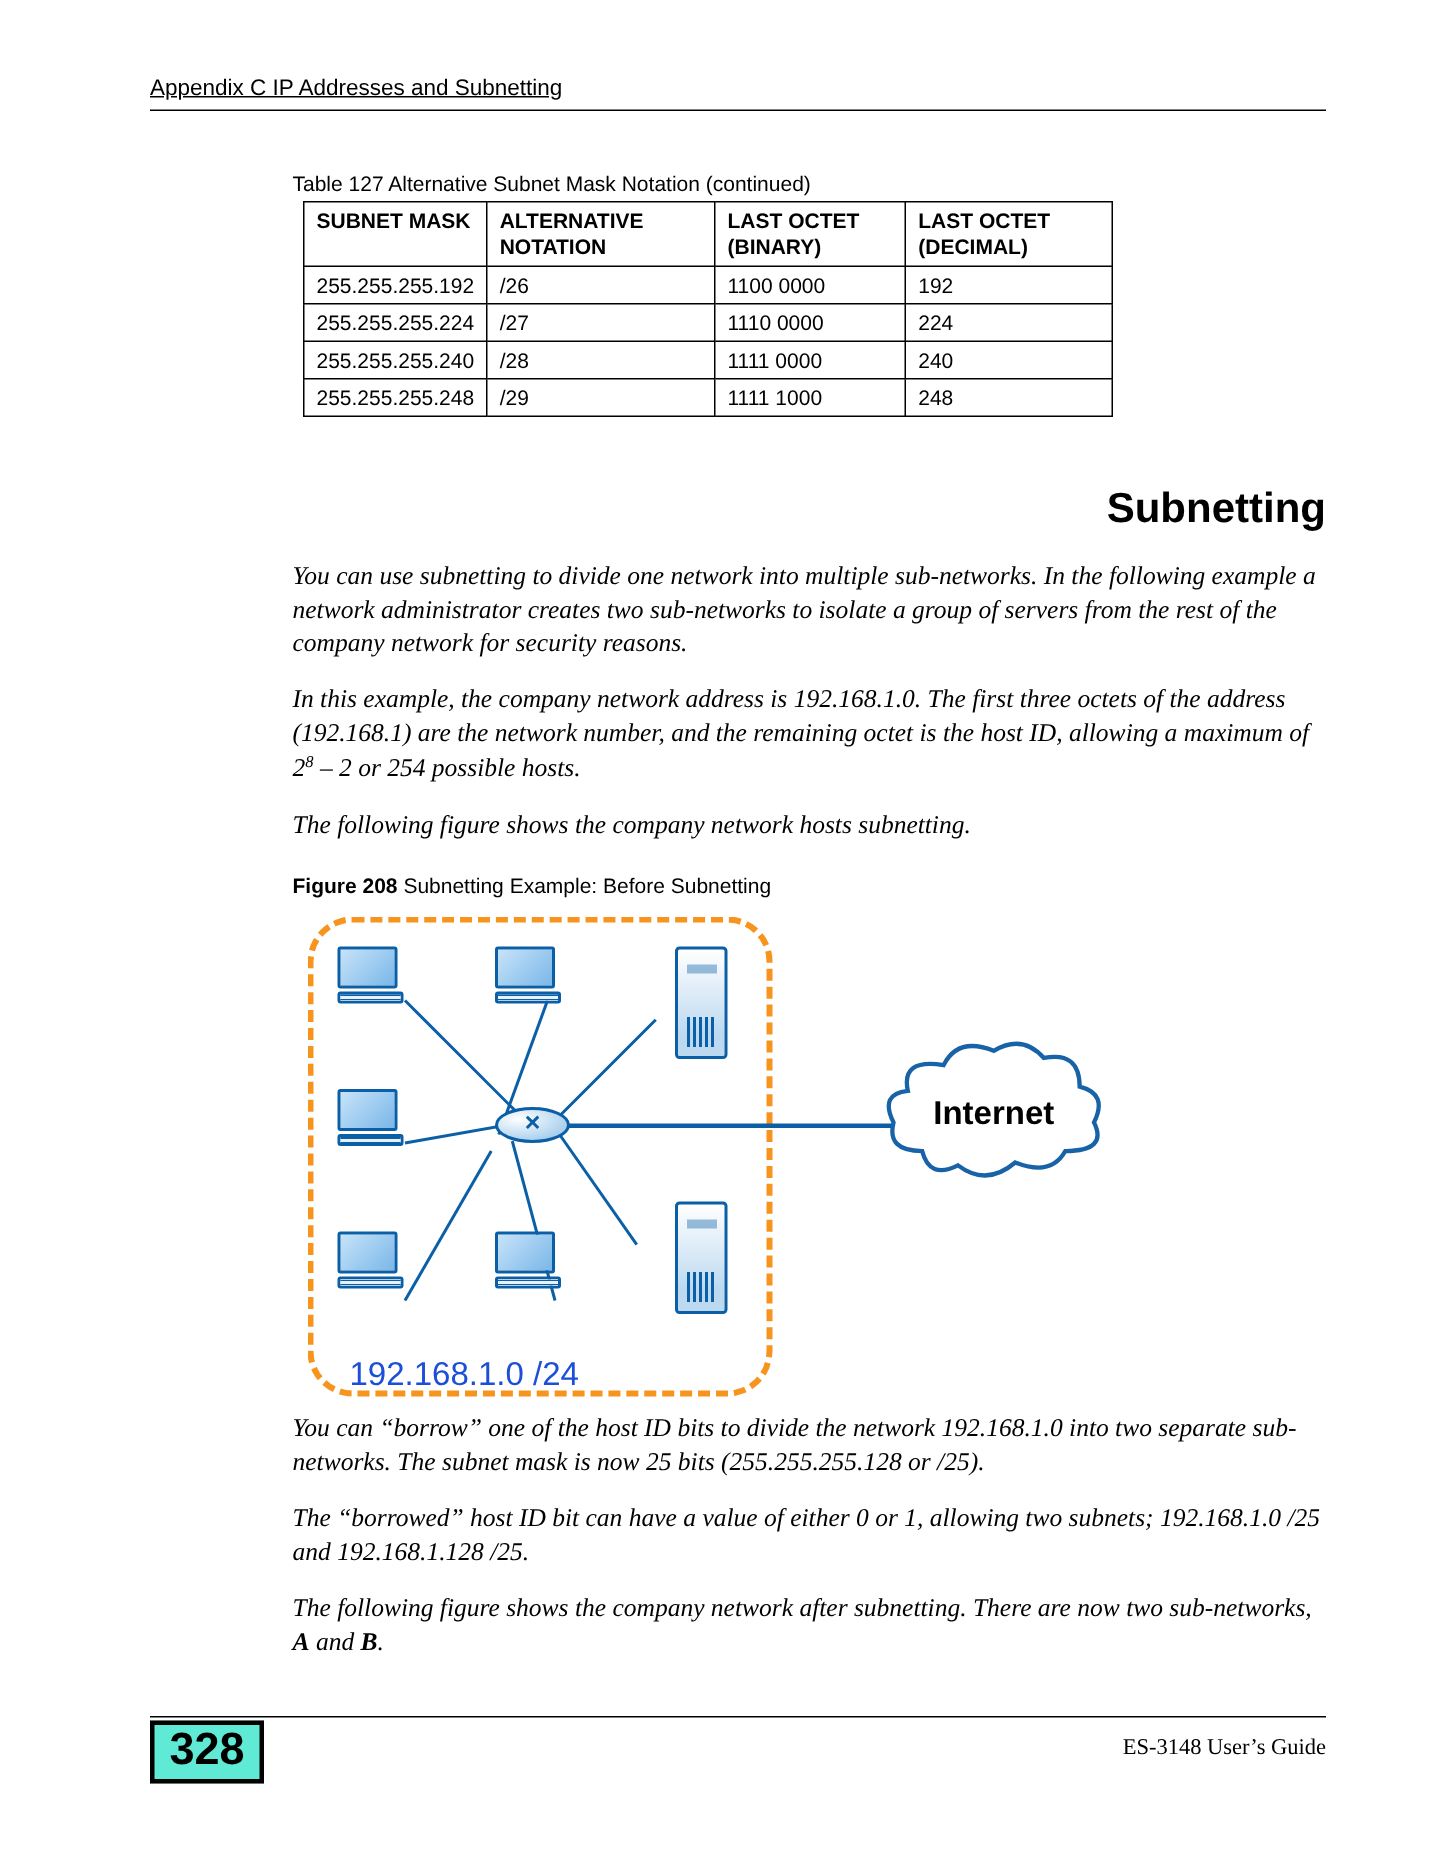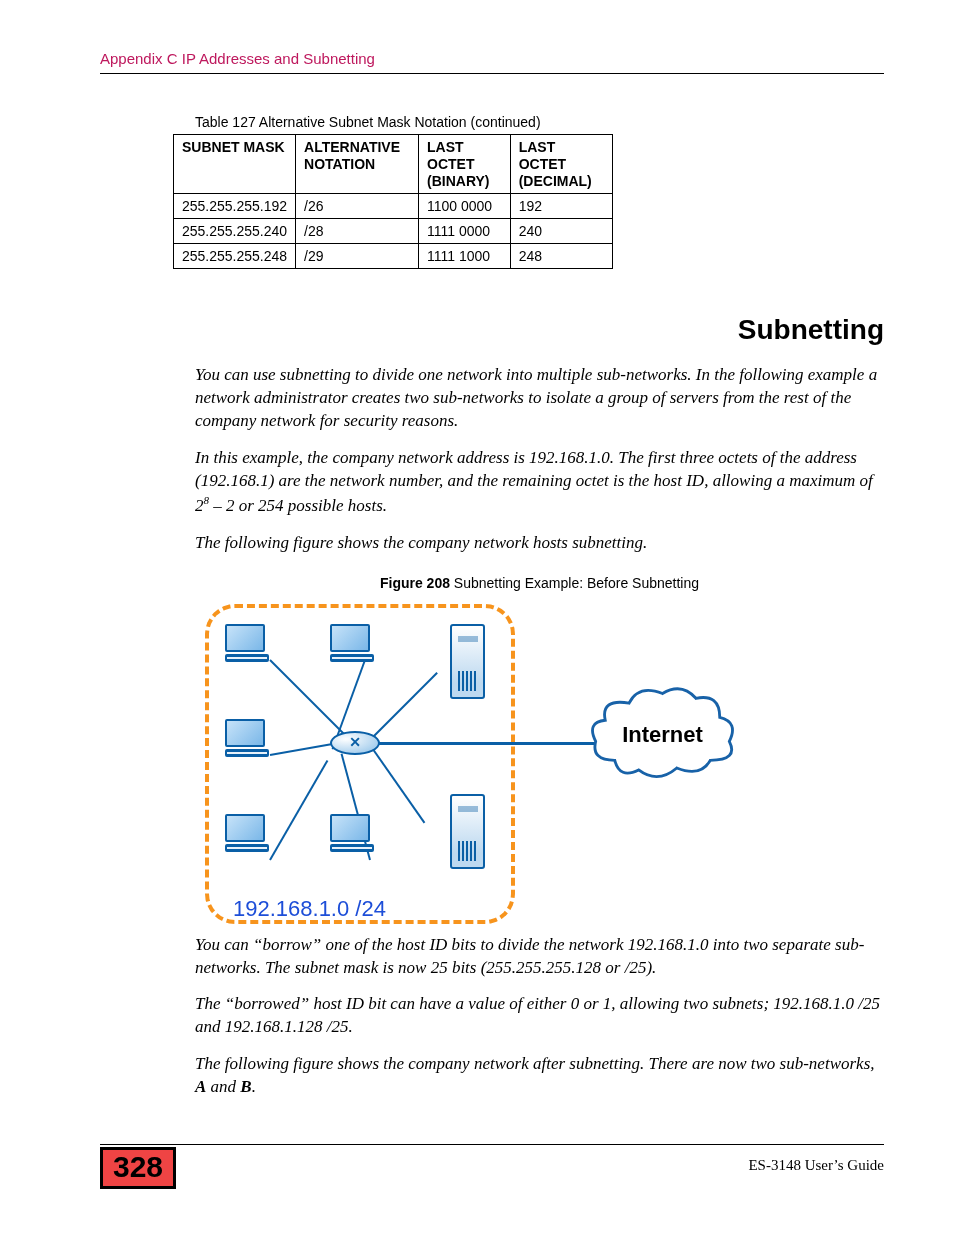--- a/index.html
+++ b/index.html
@@ -8,36 +8,37 @@
     height: 1235px;
     background: #fff;
     font-family: "Times New Roman", Times, serif;
     color: #000;
     position: relative;
     padding: 50px 70px 60px 100px;
   }
   .header-line {
     font-family: Arial, Helvetica, sans-serif;
     font-size: 15px;
-    color: #be185d;
+    color: #000000;
     padding-bottom: 6px;
     border-bottom: 1px solid #000;
     margin-bottom: 40px;
+    text-decoration: underline;
   }
   .table-caption {
     font-family: Arial, Helvetica, sans-serif;
     font-size: 14px;
     margin-left: 95px;
     margin-bottom: 4px;
   }
   .table-caption .bold { font-weight: normal; }
   table.subnet {
     border-collapse: collapse;
-    margin-left: 73px;
-    width: 440px;
+    margin-left: 102px;
+    width: 540px;
     font-family: Arial, Helvetica, sans-serif;
     font-size: 14px;
   }
   table.subnet th, table.subnet td {
     border: 1px solid #000;
     padding: 4px 8px;
     text-align: left;
     vertical-align: top;
   }
   table.subnet th {
@@ -60,21 +61,20 @@
     max-width: 700px;
     font-style: italic;
   }
   .body-text sup { font-size: 11px; vertical-align: super; }
   .figure-caption {
     font-family: Arial, Helvetica, sans-serif;
     font-size: 14px;
     margin-left: 95px;
     margin-top: 20px;
     margin-bottom: 8px;
-    text-align: center;
   }
   .figure-caption .bold { font-weight: bold; }
   .figure-box {
     margin-left: 95px;
     width: 560px;
     height: 335px;
     position: relative;
     text-decoration: underline;
   }
   .dashed-border {
@@ -184,21 +184,21 @@
   }
   .page-num-box {
     border: 3px solid #000;
     padding: 2px 10px 4px 10px;
     font-family: Arial, Helvetica, sans-serif;
     font-weight: bold;
     font-size: 30px;
     line-height: 1;
     position: relative;
     top: -4px;
-    background: #ef4444;
+    background: #5eead4;
   }
   .footer-right {
     font-family: "Times New Roman", Times, serif;
     font-size: 15px;
     padding-top: 6px;
   }
 </style>
 </head>
 <body>
 
@@ -216,20 +216,26 @@
       <th>LAST OCTET (BINARY)</th>
       <th>LAST OCTET (DECIMAL)</th>
     </tr>
   </thead>
   <tbody>
     <tr>
       <td>255.255.255.192</td>
       <td>/26</td>
       <td>1100 0000</td>
       <td>192</td>
+    </tr>
+    <tr>
+      <td>255.255.255.224</td>
+      <td>/27</td>
+      <td>1110 0000</td>
+      <td>224</td>
     </tr>
     <tr>
       <td>255.255.255.240</td>
       <td>/28</td>
       <td>1111 0000</td>
       <td>240</td>
     </tr>
     <tr>
       <td>255.255.255.248</td>
       <td>/29</td>

